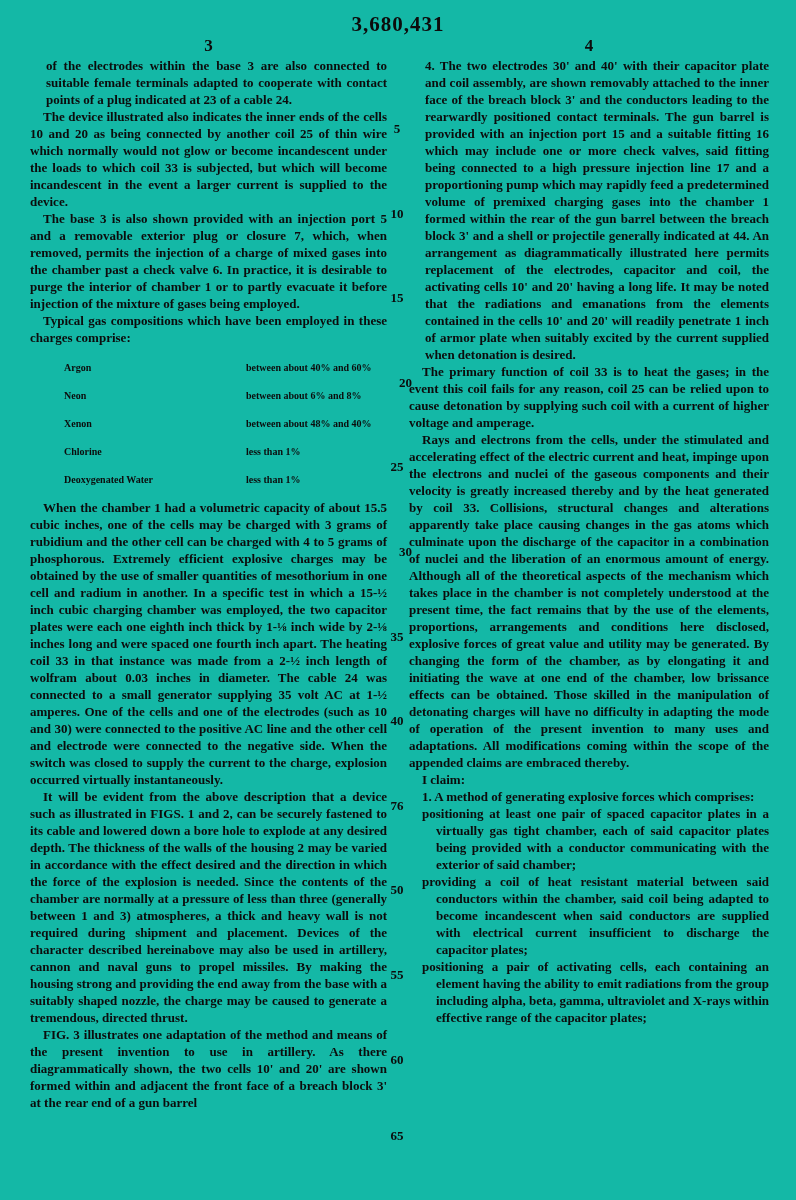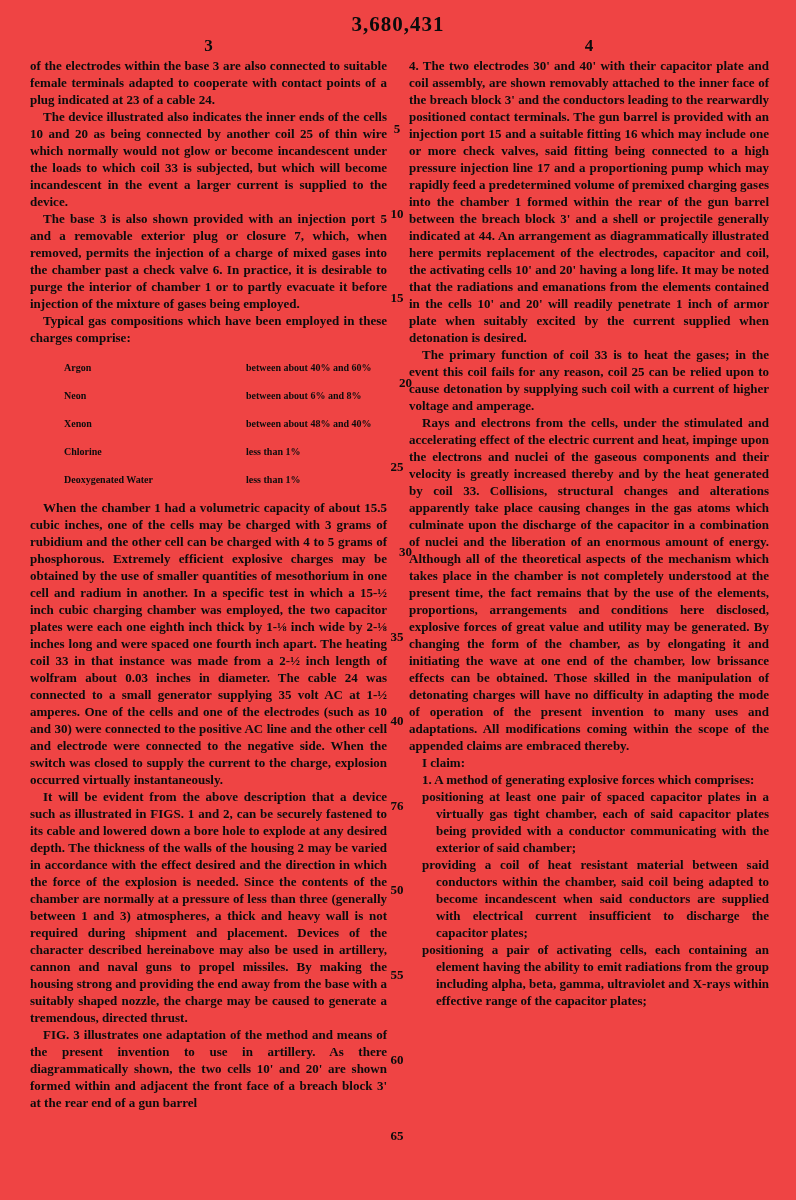--- a/index.html
+++ b/index.html
@@ -1,19 +1,19 @@
 <!DOCTYPE html>
 <html><head>
 <meta charset="utf-8">
 <style>
   html,body { margin:0; padding:0; background:#ffffff; }
   .page {
     position:relative;
     width:796px; height:1200px;
-    background:#ef4444;
+    background:#14b8a6;
     color:#0c0c0c;
     font-family:"Liberation Serif","DejaVu Serif",serif;
     font-weight:bold;
     overflow:hidden;
   }
   .patent-number {
     position:absolute; top:12px; left:0; right:0;
     text-align:center;
     font-size:21px; letter-spacing:1px;
   }
@@ -26,21 +26,21 @@
   .column {
     position:absolute; top:57px;
     font-size:13px; line-height:17px;
     text-align:justify;
     text-justify:inter-word;
   }
   .column-left  { left:30px;  width:357px; }
   .column-right { left:409px; width:360px; }
   .column p { margin:0; }
   p.indent { text-indent:13px; }
-  p.noindent { text-indent:0; }
+  p.noindent { text-indent:0;margin-left:16px; }
   p.clause { padding-left:27px; text-indent:-14px; }
   .gas-table {
     margin:13px 0 13px 34px;
     font-size:10px; line-height:12px;
     text-align:left;
   }
   .gas-row { display:flex;margin-top:16px; }
   .gas-name { width:148px; flex:none; }
   .gas-value { flex:1;padding-left:34px; }
   .gutter { position:absolute; left:382px; top:0; width:30px; height:100%; }

